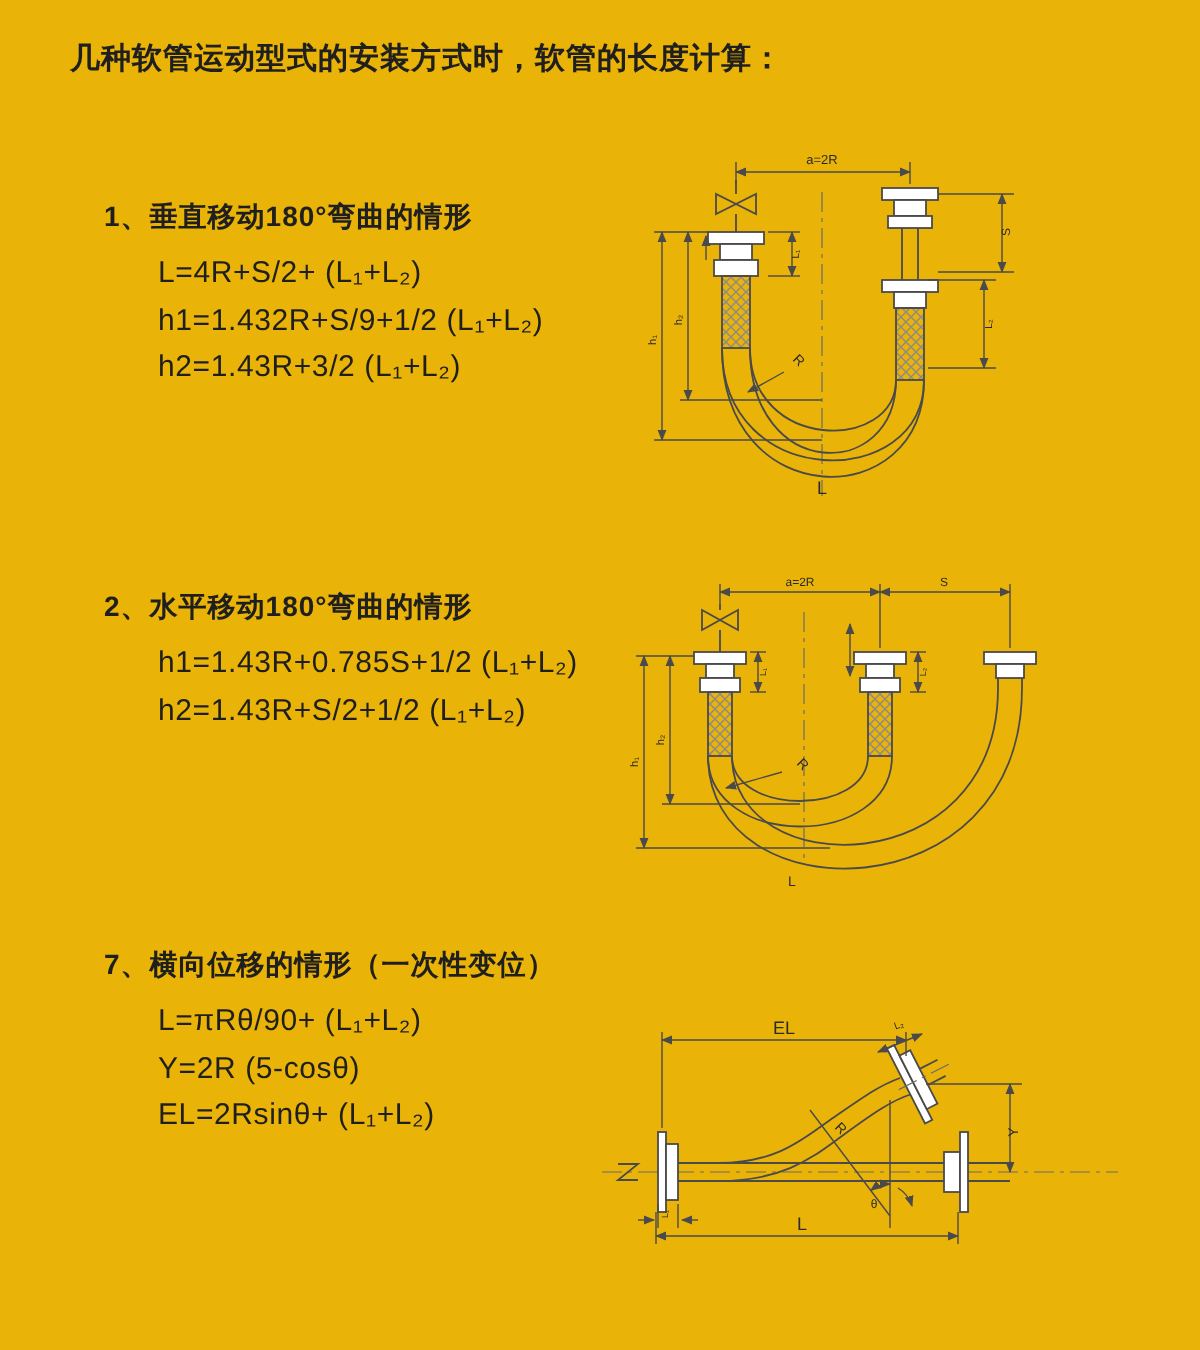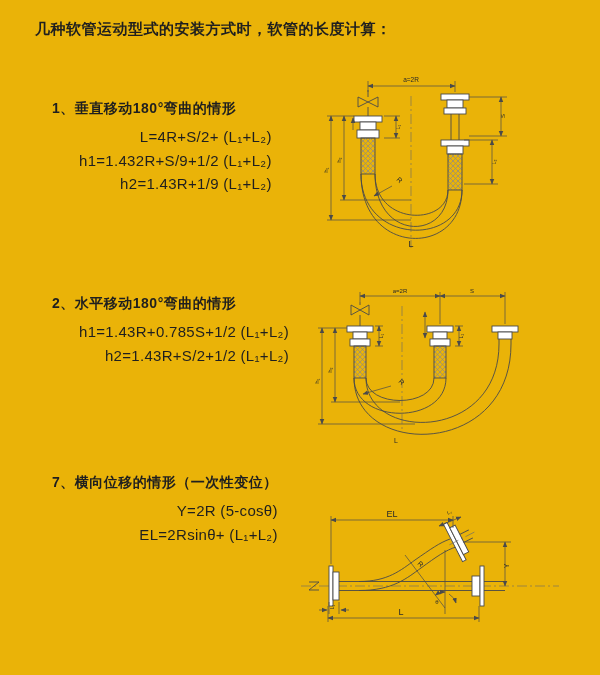--- a/index.html
+++ b/index.html
@@ -9,21 +9,21 @@
   }
   .title{
     position:absolute;left:35px;top:20px;font-size:15px;font-weight:bold;
     letter-spacing:0.5px;white-space:nowrap;
   }
   .section{position:absolute;left:52px;}
   .sec1{top:100px;}
   .sec2{top:295px;}
   .sec3{top:474px;}
   .heading{font-size:14px;font-weight:bold;letter-spacing:0.5px;white-space:nowrap;}
-  .formulas{margin:7px 0 0 27px;text-align:right;}
+  .formulas{margin:7px 0 0 27px;}
   .formula-line{font-size:15px;line-height:23.5px;letter-spacing:0.3px;white-space:nowrap;}
   .diag{position:absolute;}
   .d1{left:308px;top:66px;}
   .d2{left:305px;top:282px;}
   .d3{left:293px;top:498px;}
   svg text{fill:#2a2a2a;font-family:"Liberation Sans","DejaVu Sans",sans-serif;}
   svg .ln{stroke:#4a4a4a;stroke-width:0.9;fill:none;}
   svg .dim{stroke:#4a4a4a;stroke-width:0.7;fill:none;}
   svg .cl{stroke:#6a6a6a;stroke-width:0.6;fill:none;stroke-dasharray:10 3 2 3;}
   svg .fit{fill:#ffffff;stroke:#4a4a4a;stroke-width:0.9;}
@@ -34,21 +34,21 @@
 
 <div class="page">
 
   <div class="title">几种软管运动型式的安装方式时，软管的长度计算：</div>
 
   <div class="section sec1">
     <div class="heading">1、垂直移动180°弯曲的情形</div>
     <div class="formulas">
       <div class="formula-line">L=4R+S/2+ (L₁+L₂)</div>
       <div class="formula-line">h1=1.432R+S/9+1/2 (L₁+L₂)</div>
-      <div class="formula-line">h2=1.43R+1/9 (L₁+L₂)</div>
+      <div class="formula-line">h2=1.43R+3/2 (L₁+L₂)</div>
     </div>
   </div>
 
   <svg class="diag d1" width="226" height="192" viewBox="0 0 226 192">
     <defs>
       <marker id="arr" viewBox="0 0 10 10" refX="9" refY="5" markerWidth="8" markerHeight="8" orient="auto-start-reverse">
         <path d="M0,1 L10,5 L0,9 z" fill="#4a4a4a"></path>
       </marker>
       <pattern id="braidp" width="5" height="5" patternUnits="userSpaceOnUse">
         <path d="M0,0 L5,5 M5,0 L0,5" stroke="#8a8a8a" stroke-width="0.7"></path>
@@ -198,20 +198,21 @@
 
     <text transform="translate(93,100) rotate(45)" font-size="7">R</text>
     <line class="dim" x1="86" y1="104" x2="58" y2="112" marker-end="url(#arr)"></line>
 
     <text x="91" y="161" font-size="7" text-anchor="middle">L</text>
   </svg>
 
   <div class="section sec3">
     <div class="heading">7、横向位移的情形（一次性变位）</div>
     <div class="formulas">
+      <div class="formula-line">L=πRθ/90+ (L₁+L₂)</div>
       <div class="formula-line">Y=2R (5-cosθ)</div>
       <div class="formula-line">EL=2Rsinθ+ (L₁+L₂)</div>
     </div>
   </div>
 
   <svg class="diag d3" width="272" height="140" viewBox="0 0 272 140">
 
     <line class="cl" x1="8" y1="88" x2="266" y2="88"></line>
     <polyline class="ln" points="16,84 26,84 16,92 26,92"></polyline>
 

